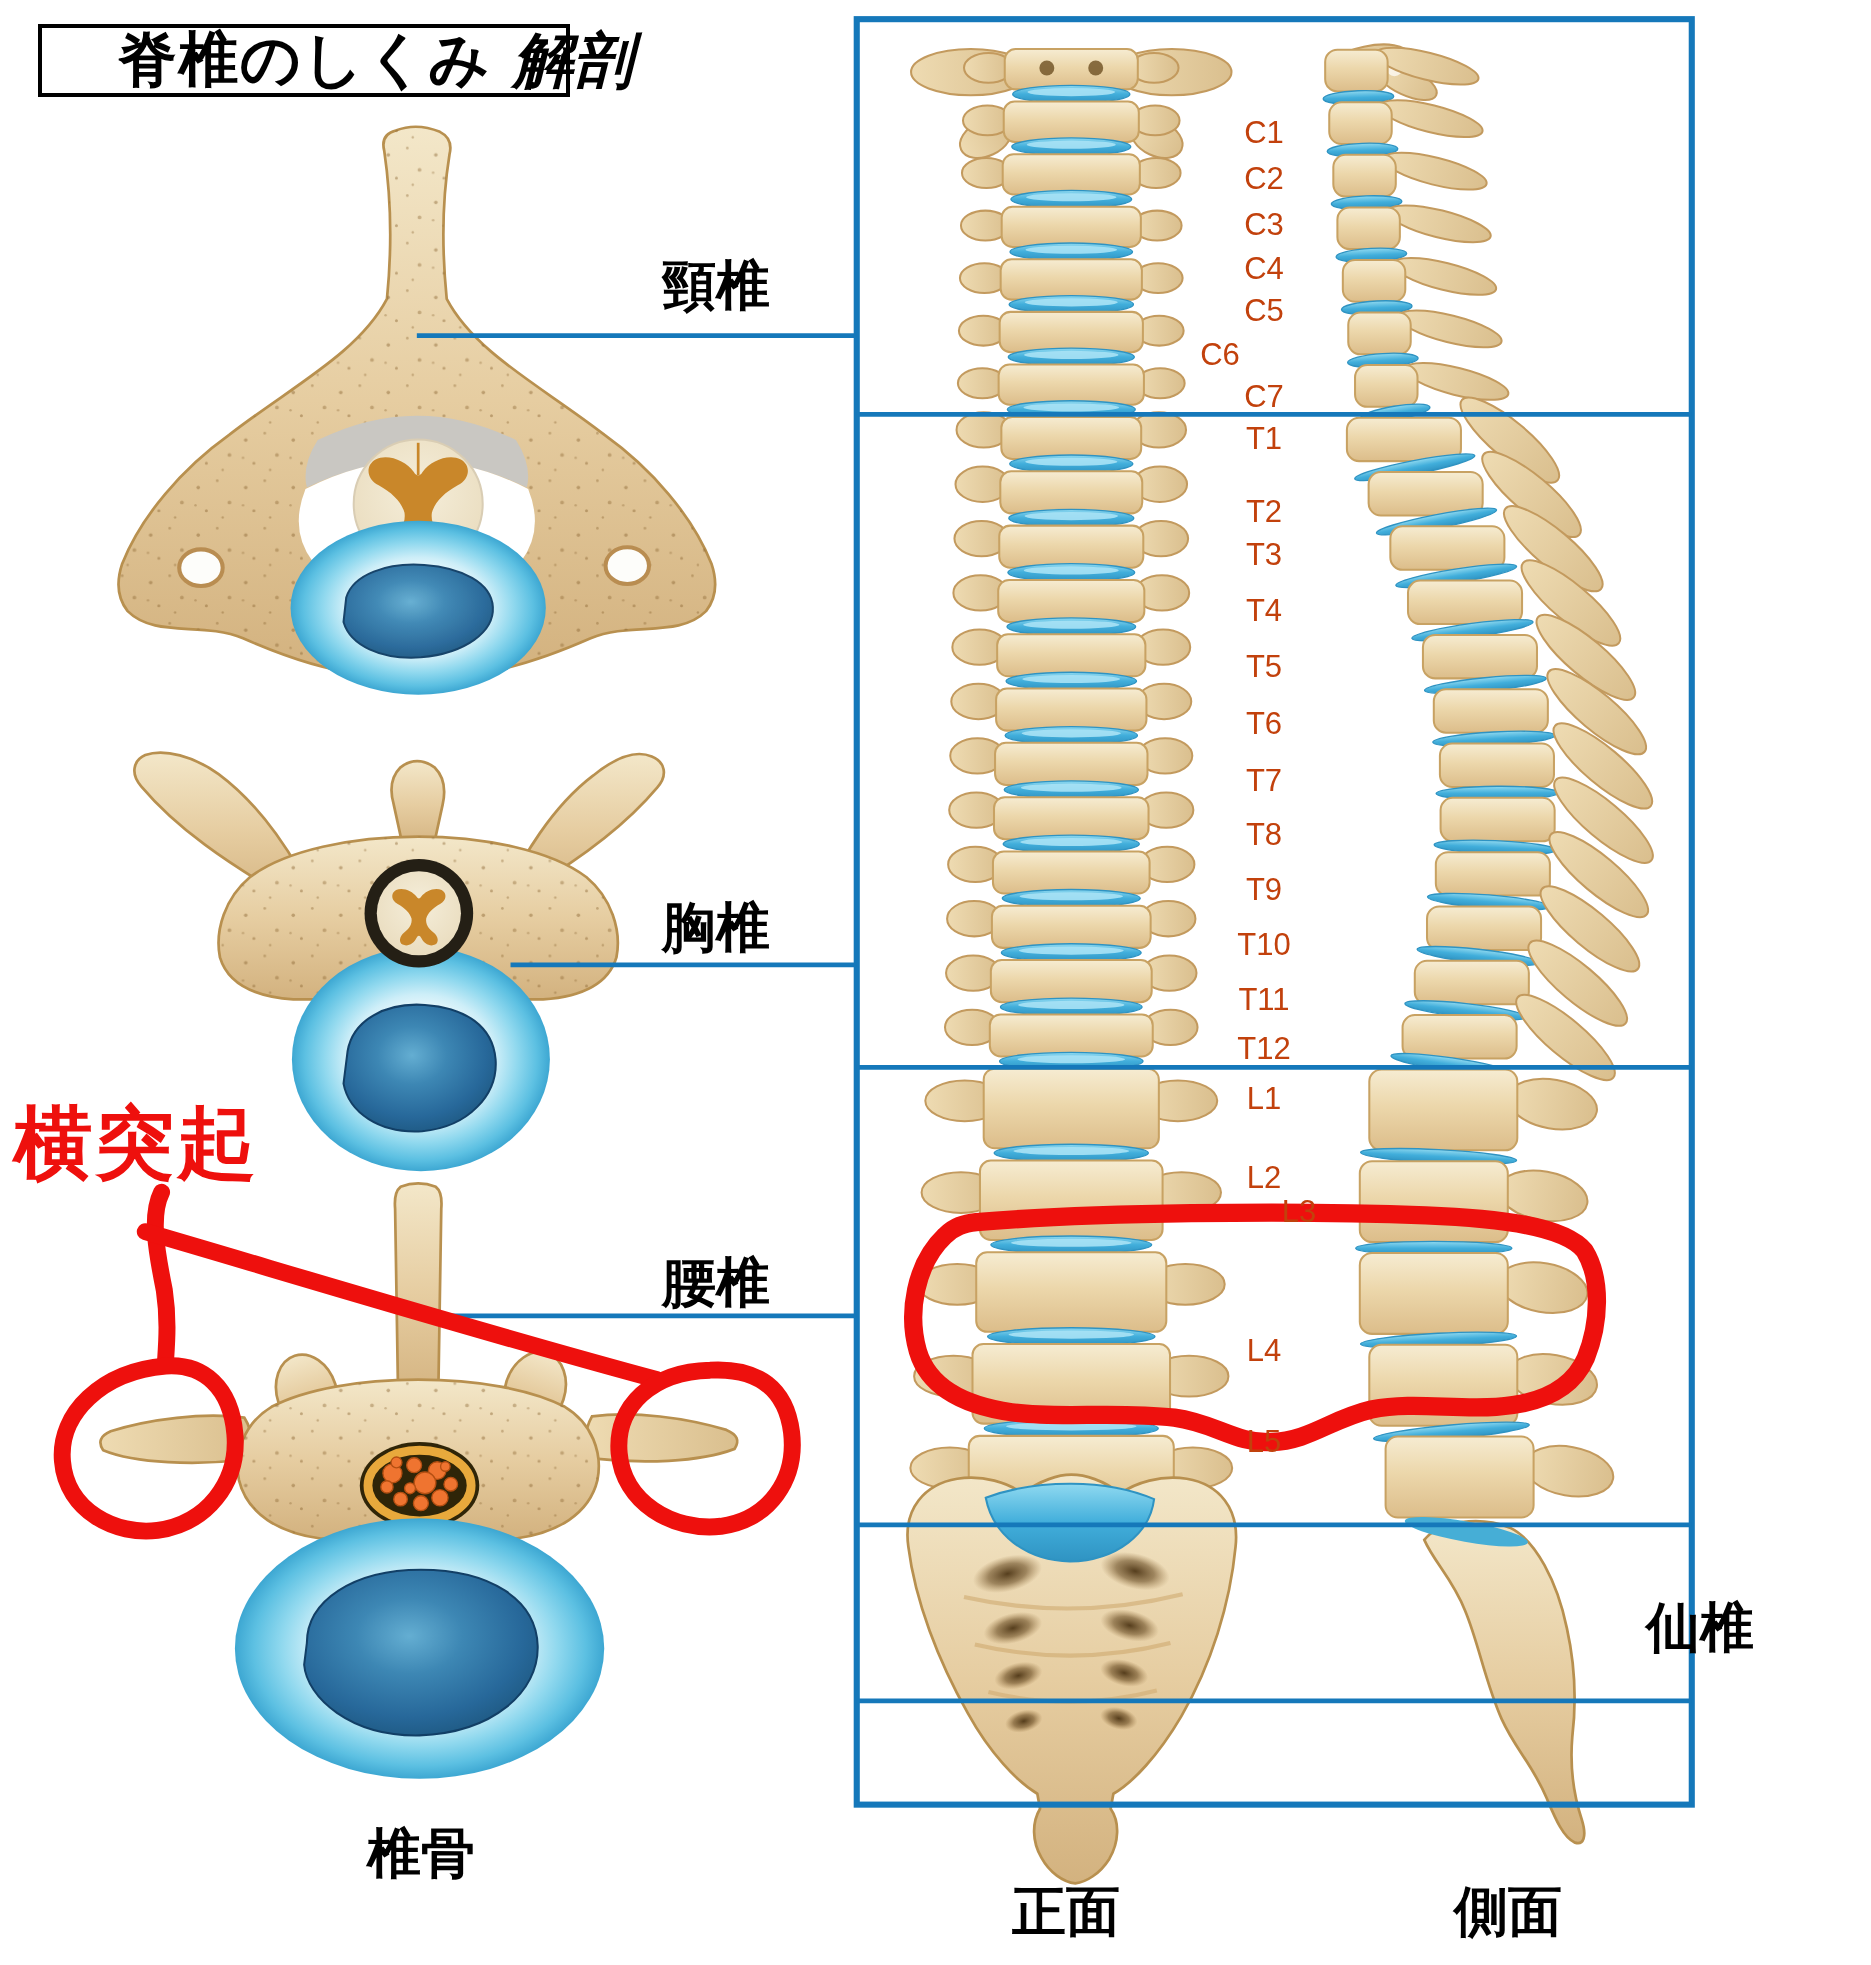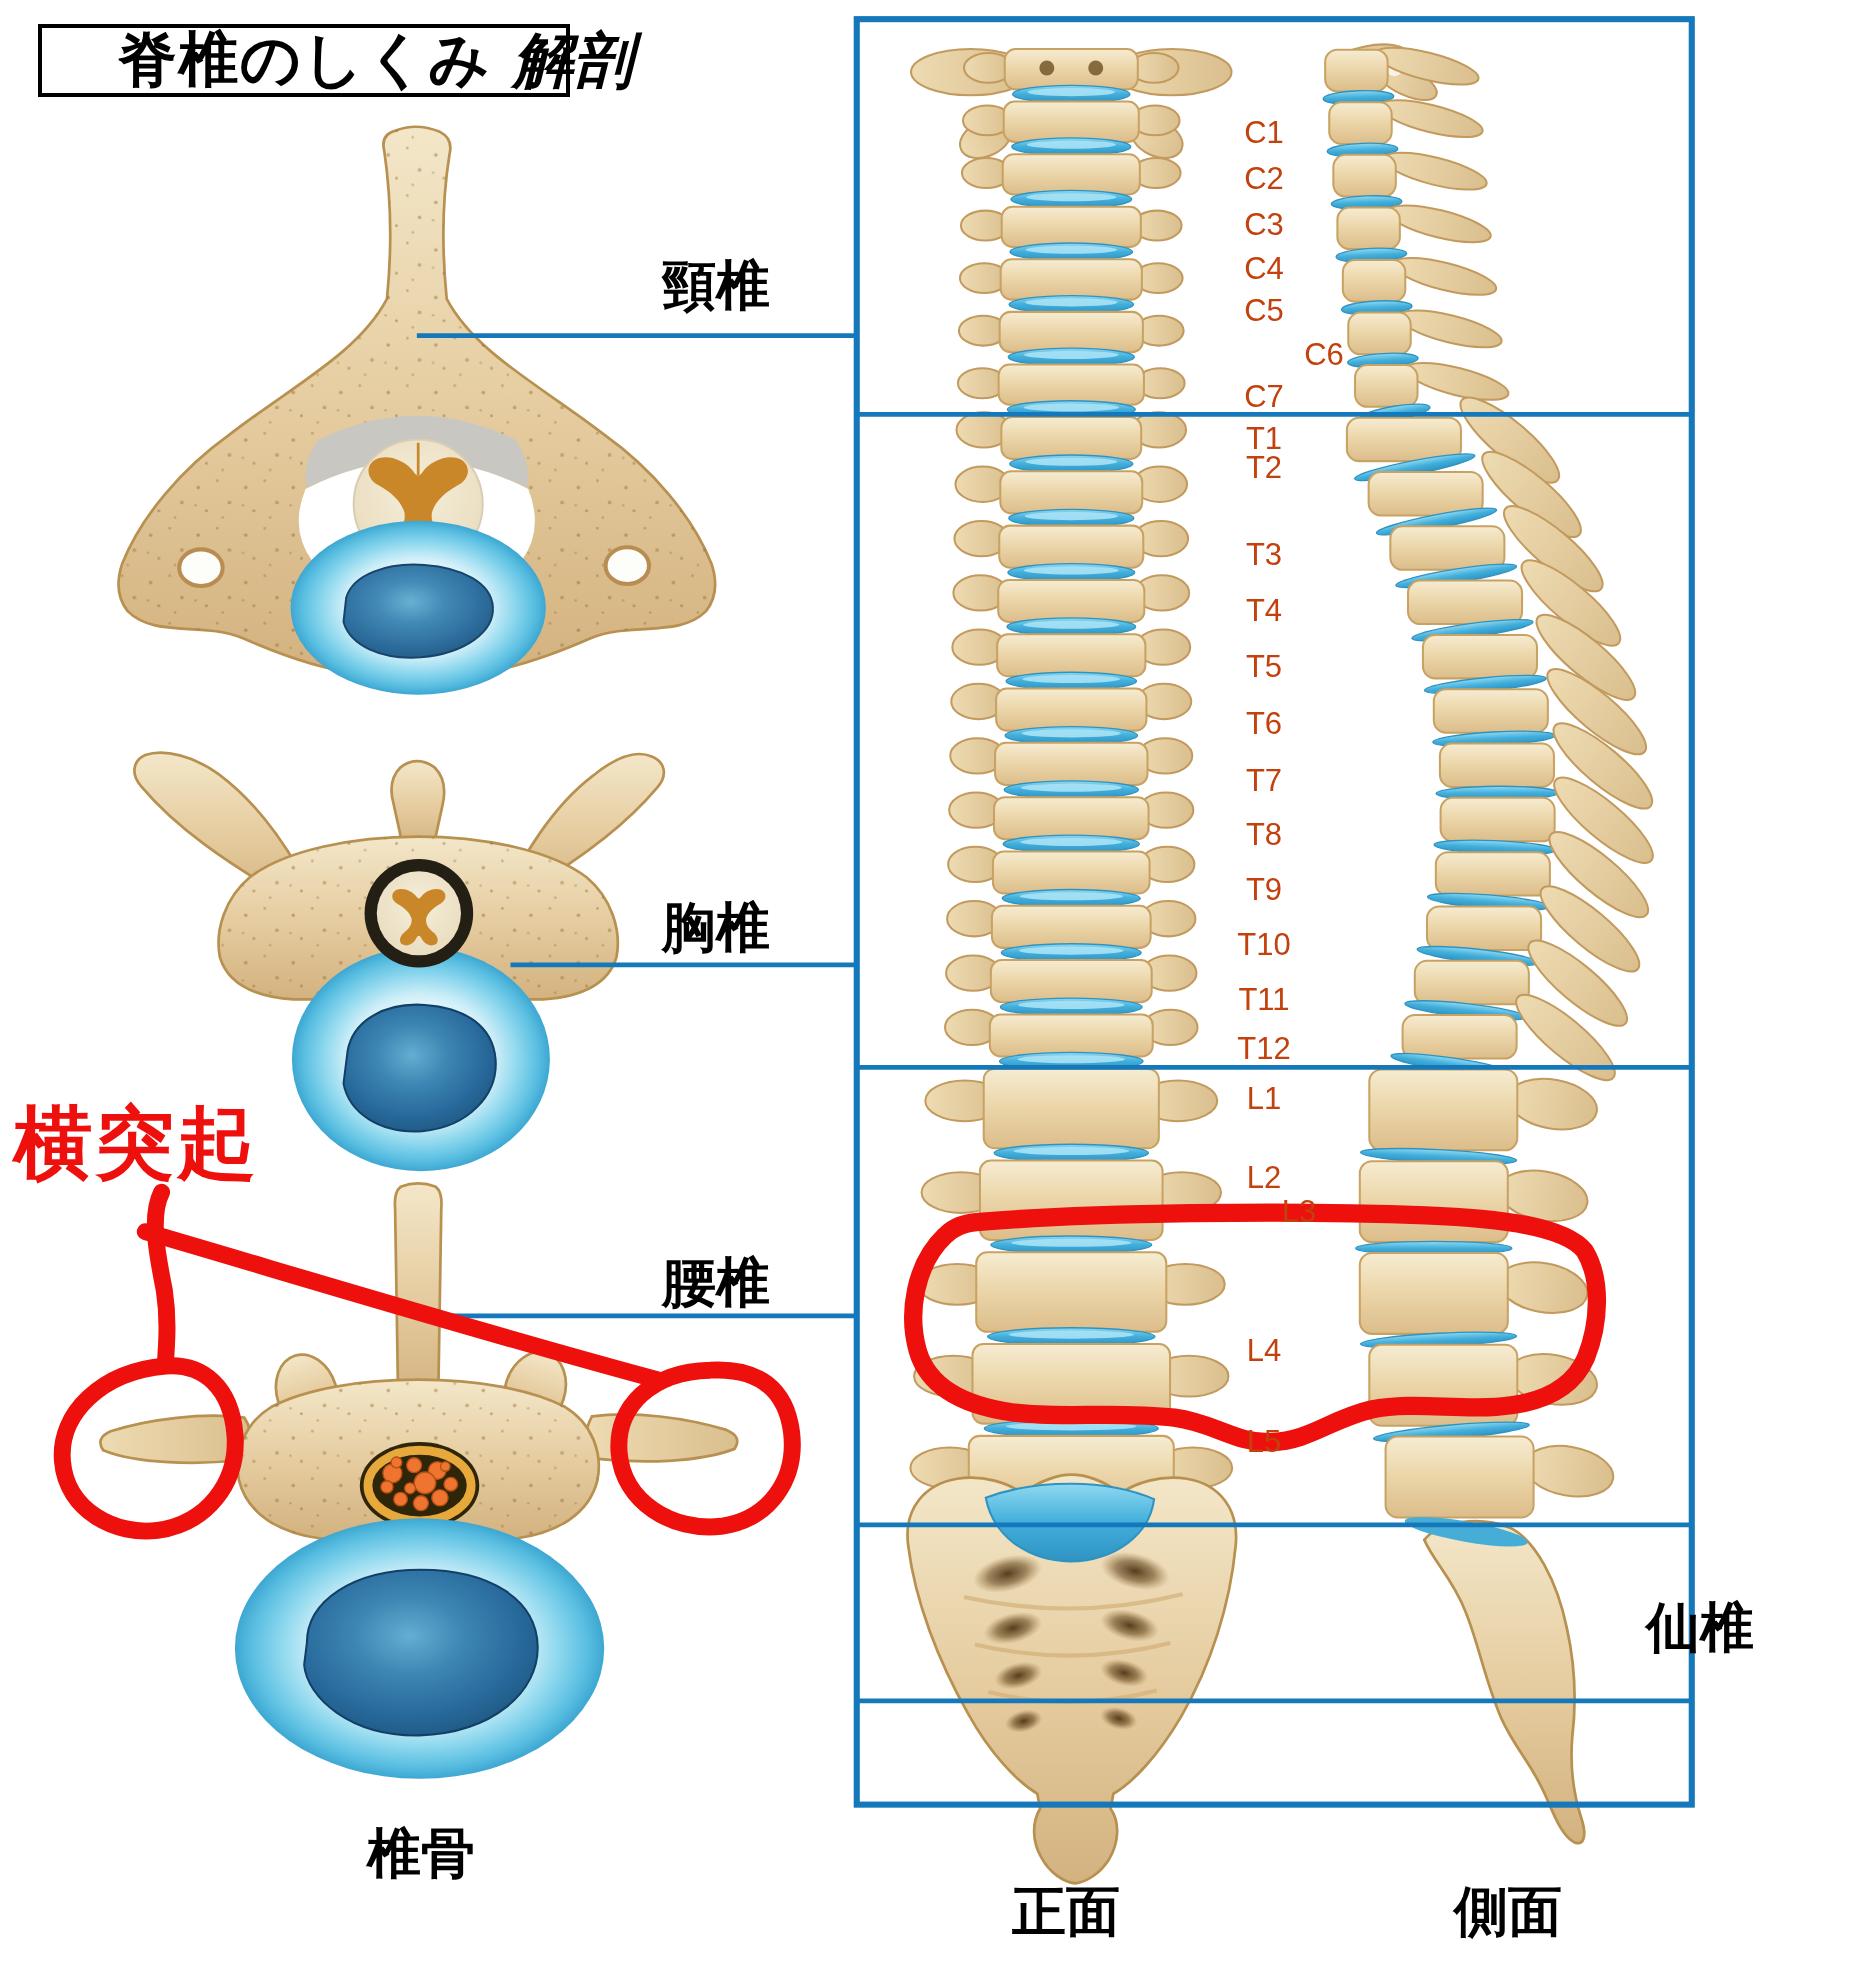--- a/index.html
+++ b/index.html
@@ -435,24 +435,24 @@
 <div class="txt caption" id="caption-vertebra">椎骨</div>
 <div class="txt caption" id="caption-front">正面</div>
 <div class="txt caption" id="caption-side">側面</div>
 
 <div id="level-labels">
       <div class="level-label" style="left: 1264px; top: 133px;">C1</div>
       <div class="level-label" style="left: 1264px; top: 179px;">C2</div>
       <div class="level-label" style="left: 1264px; top: 225px;">C3</div>
       <div class="level-label" style="left: 1264px; top: 269px;">C4</div>
       <div class="level-label" style="left: 1264px; top: 311px;">C5</div>
-      <div class="level-label" style="left: 1324px; top: 355px;">C6</div>
+      <div class="level-label" style="left: 1220px; top: 355px;">C6</div>
       <div class="level-label" style="left: 1264px; top: 397px;">C7</div>
       <div class="level-label" style="left: 1264px; top: 439px;">T1</div>
-      <div class="level-label" style="left: 1264px; top: 468px;">T2</div>
+      <div class="level-label" style="left: 1264px; top: 512px;">T2</div>
       <div class="level-label" style="left: 1264px; top: 555px;">T3</div>
       <div class="level-label" style="left: 1264px; top: 611px; text-align: center;">T4</div>
       <div class="level-label" style="left: 1264px; top: 667px;">T5</div>
       <div class="level-label" style="left: 1264px; top: 724px;">T6</div>
       <div class="level-label" style="left: 1264px; top: 781px;">T7</div>
       <div class="level-label" style="left: 1264px; top: 835px;">T8</div>
       <div class="level-label" style="left: 1264px; top: 890px;">T9</div>
       <div class="level-label" style="left: 1264px; top: 945px;">T10</div>
       <div class="level-label" style="left: 1264px; top: 1000px;">T11</div>
       <div class="level-label" style="left: 1264px; top: 1049px;">T12</div>

